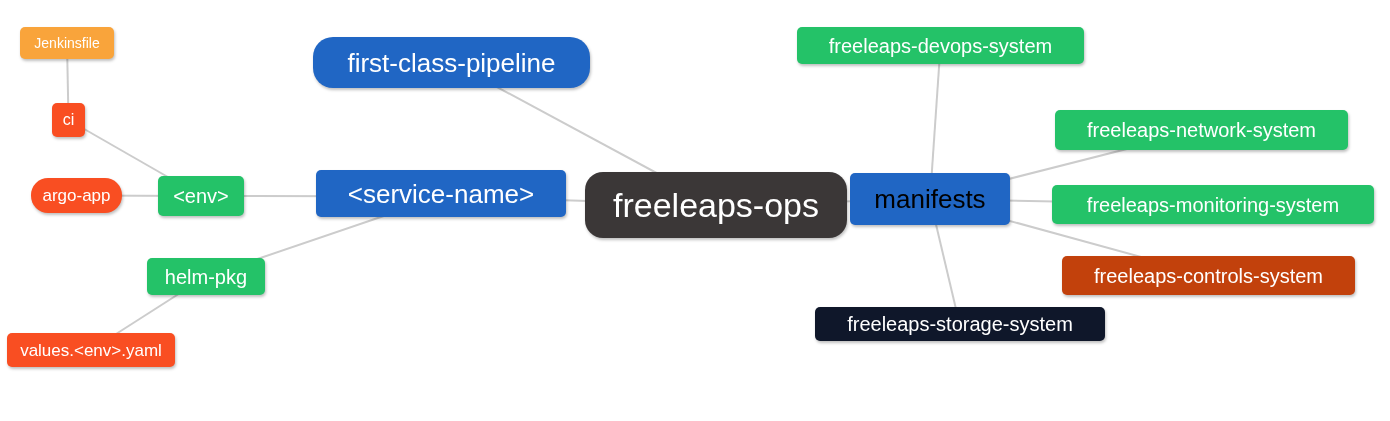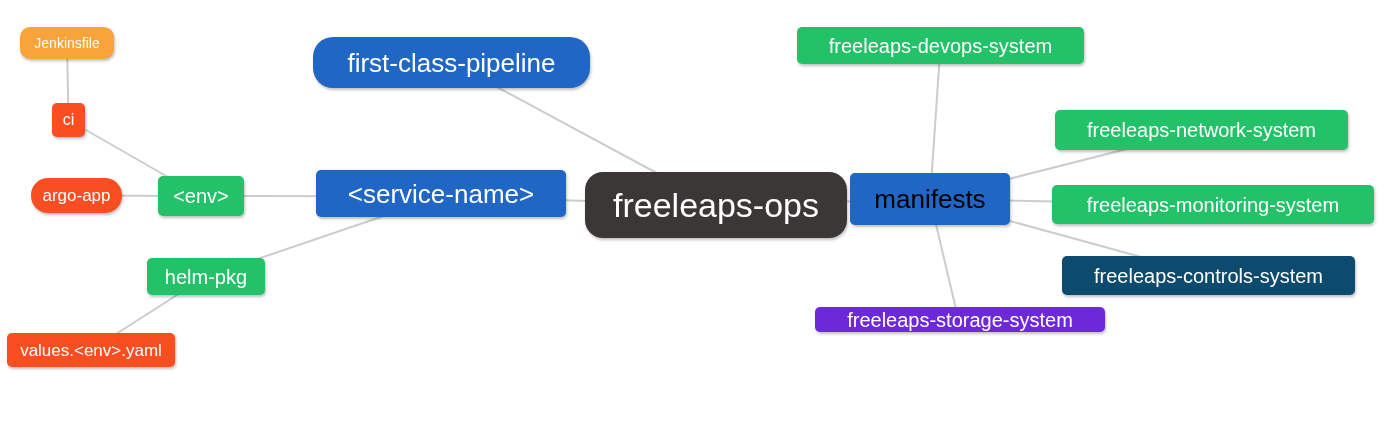--- a/index.html
+++ b/index.html
@@ -90,36 +90,36 @@
   </div>
 
   <div class="node" style="left: 31px; top: 178px; width: 91px; height: 35px; background: rgb(249, 78, 34); color: rgb(255, 255, 255); font-size: 17px; border-radius: 17px;">
     <span class="label">argo-app</span>
   </div>
 
   <div class="node" style="left: 7px; top: 333px; width: 168px; height: 34px; background: rgb(249, 78, 34); color: rgb(255, 255, 255); font-size: 17px;">
     <span class="label">values.&lt;env&gt;.yaml</span>
   </div>
 
-  <div class="node" style="left: 20px; top: 27px; width: 94px; height: 32px; background: rgb(249, 164, 59); color: rgb(255, 255, 255); font-size: 14px; border-radius: 10px;">
+  <div class="node" style="left: 20px; top: 27px; width: 94px; height: 32px; background: rgb(249, 164, 59); color: rgb(255, 255, 255); font-size: 14px;">
     <span class="label">Jenkinsfile</span>
   </div>
 
   <div class="node" style="left: 797px; top: 27px; width: 287px; height: 37px; background: rgb(36, 194, 104); color: rgb(255, 255, 255); font-size: 20px;">
     <span class="label">freeleaps-devops-system</span>
   </div>
 
   <div class="node" style="left: 1052px; top: 185px; width: 322px; height: 39px; background: rgb(36, 194, 104); color: rgb(255, 255, 255); font-size: 20px;">
     <span class="label">freeleaps-monitoring-system</span>
   </div>
 
   <div class="node" style="left: 1055px; top: 110px; width: 293px; height: 40px; background: rgb(36, 194, 104); color: rgb(255, 255, 255); font-size: 20px;">
     <span class="label">freeleaps-network-system</span>
   </div>
 
-  <div class="node" style="left: 1062px; top: 256px; width: 293px; height: 39px; background: #0c4a6e; color: rgb(255, 255, 255); font-size: 20px;">
+  <div class="node" style="left: 1062px; top: 256px; width: 293px; height: 39px; background: #c2410c; color: rgb(255, 255, 255); font-size: 20px;">
     <span class="label">freeleaps-controls-system</span>
   </div>
 
-  <div class="node" style="left: 815px; top: 307px; width: 290px; height: 25px; background: #6d28d9; color: rgb(255, 255, 255); font-size: 20px;">
+  <div class="node" style="left: 815px; top: 307px; width: 290px; height: 34px; background: #0f172a; color: rgb(255, 255, 255); font-size: 20px;">
     <span class="label">freeleaps-storage-system</span>
   </div>
 </div>
 
 </body></html>

